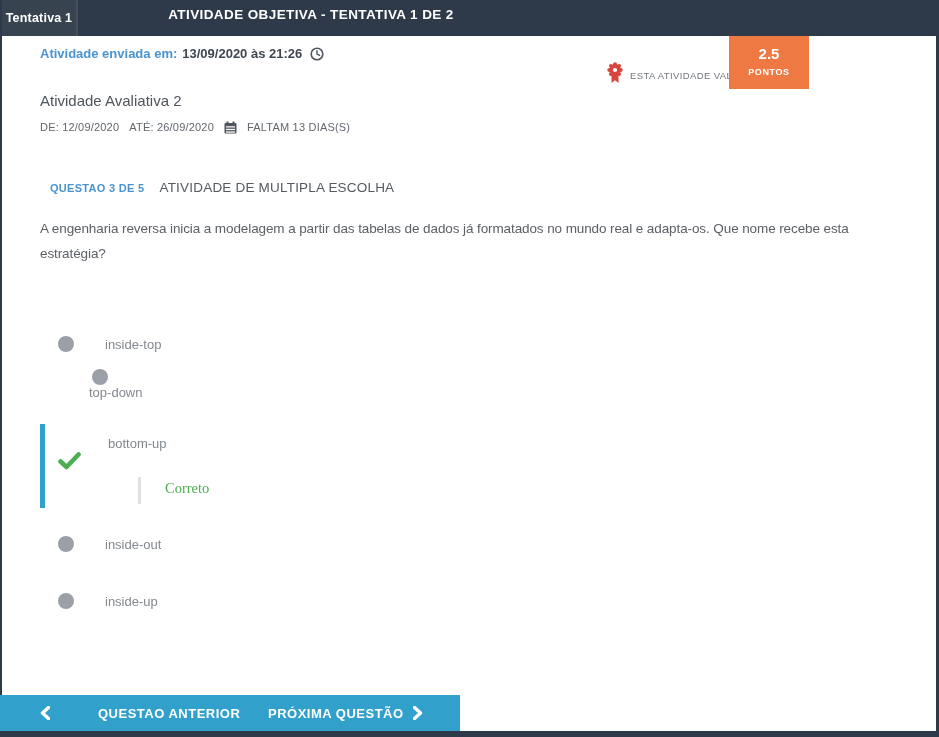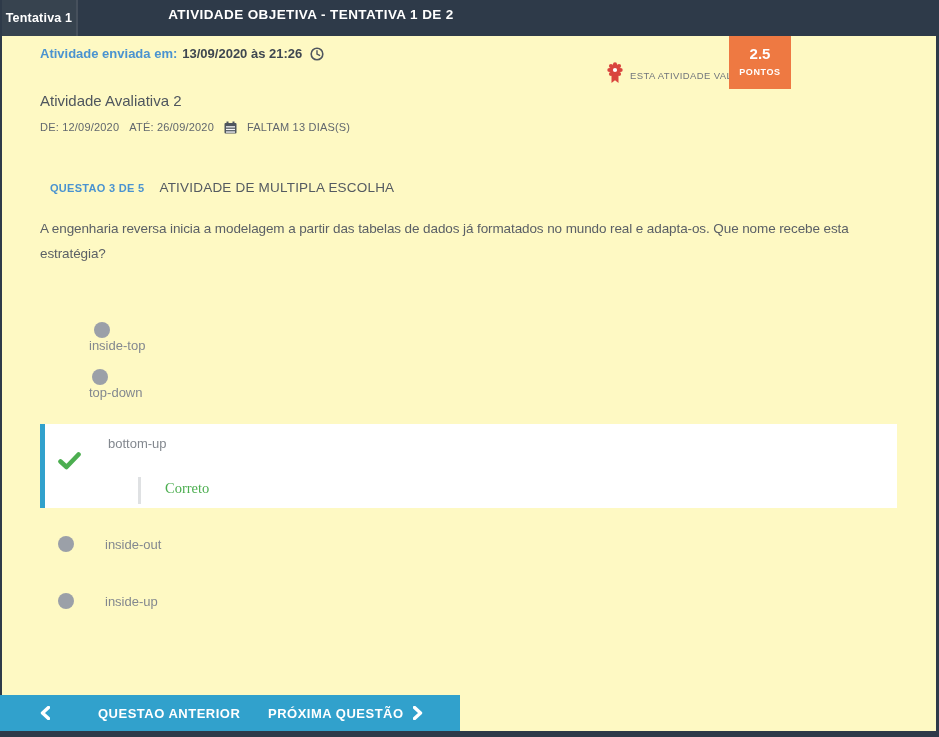--- a/index.html
+++ b/index.html
@@ -3,21 +3,21 @@
 <meta charset="utf-8">
 <style>
   * { margin: 0; padding: 0; box-sizing: border-box; }
   html, body { background: #e9eaec; }
   body { font-family: "Liberation Sans", sans-serif; }
 
   .page {
     position: relative;
     width: 939px;
     height: 737px;
-    background: #fef9c3;
+    background: #ffffff;
     overflow: hidden;
     margin: 0 auto;
   }
   .border-left  { position: absolute; left: 0; top: 0; width: 2px;  height: 737px; background: #2e3a49; }
   .border-right { position: absolute; right: 0; top: 0; width: 3px; height: 737px; background: #2e3a49; }
   .bottom-strip { position: absolute; left: 0; top: 731px; width: 939px; height: 6px; background: #2e3a49; }
 
   
   .header { position: absolute; left: 0; top: 0; width: 939px; height: 36px; background: #2e3a49; }
   .attempt-tab {
@@ -42,21 +42,21 @@
   .sent-value { color: #3f4750; }
   .clock-icon { display: inline-flex; margin-left: 3px; }
 
   
   .value-row {
     position: absolute; left: 607px; top: 63px; height: 24px;
     display: flex; align-items: center; gap: 7px;
   }
   .value-label { color: #70757c; font-size: 9.5px; letter-spacing: 0.4px; }
   .points-box {
-    position: absolute; left: 729px; top: 36px; width: 62px; height: 53px;
+    position: absolute; left: 729px; top: 36px; width: 80px; height: 53px;
     background: #ee7942; color: #fff; text-align: center; cursor: default;
   }
   .points-value { font-size: 15px; font-weight: bold; margin-top: 9px; }
   .points-unit  { font-size: 9px; font-weight: bold; letter-spacing: 0.6px; margin-top: 5px; }
 
   
   .activity-title { position: absolute; left: 40px; top: 92px; font-size: 15px; color: #4f565e; }
   .date-row {
     position: absolute; left: 40px; top: 120px; height: 14px;
     display: flex; align-items: center; gap: 10px;
@@ -71,21 +71,21 @@
   .question-text {
     position: absolute; left: 40px; top: 216px; width: 872px;
     font-size: 13.5px; color: #5b6066; line-height: 25px; letter-spacing: -0.1px;
   }
 
   
   .option-row { position: absolute; left: 58px; height: 16px; display: flex; align-items: center; cursor: pointer; }
   .radio-circle { width: 16px; height: 16px; border-radius: 50%; background: #9ba0a8; flex: 0 0 16px; }
   .option-label { margin-left: 31px; font-size: 13px; color: #83888f; }
 
-  .option-row.r1 { top: 322px; flex-direction: column; }
+  .option-row.r1 { top: 336px; }
   .option-row.r2 { top: 369px; flex-direction: column; }
   .option-row.r4 { top: 536px; }
   .option-row.r5 { top: 593px; }
 
   
   .correct-card {
     position: absolute; left: 40px; top: 424px; width: 857px; height: 84px;
     background: #ffffff; border-left: 5px solid #31a1cc; cursor: pointer;
   }
   .correct-card .option-label { position: absolute; left: 63px; top: 12px; margin: 0; }

